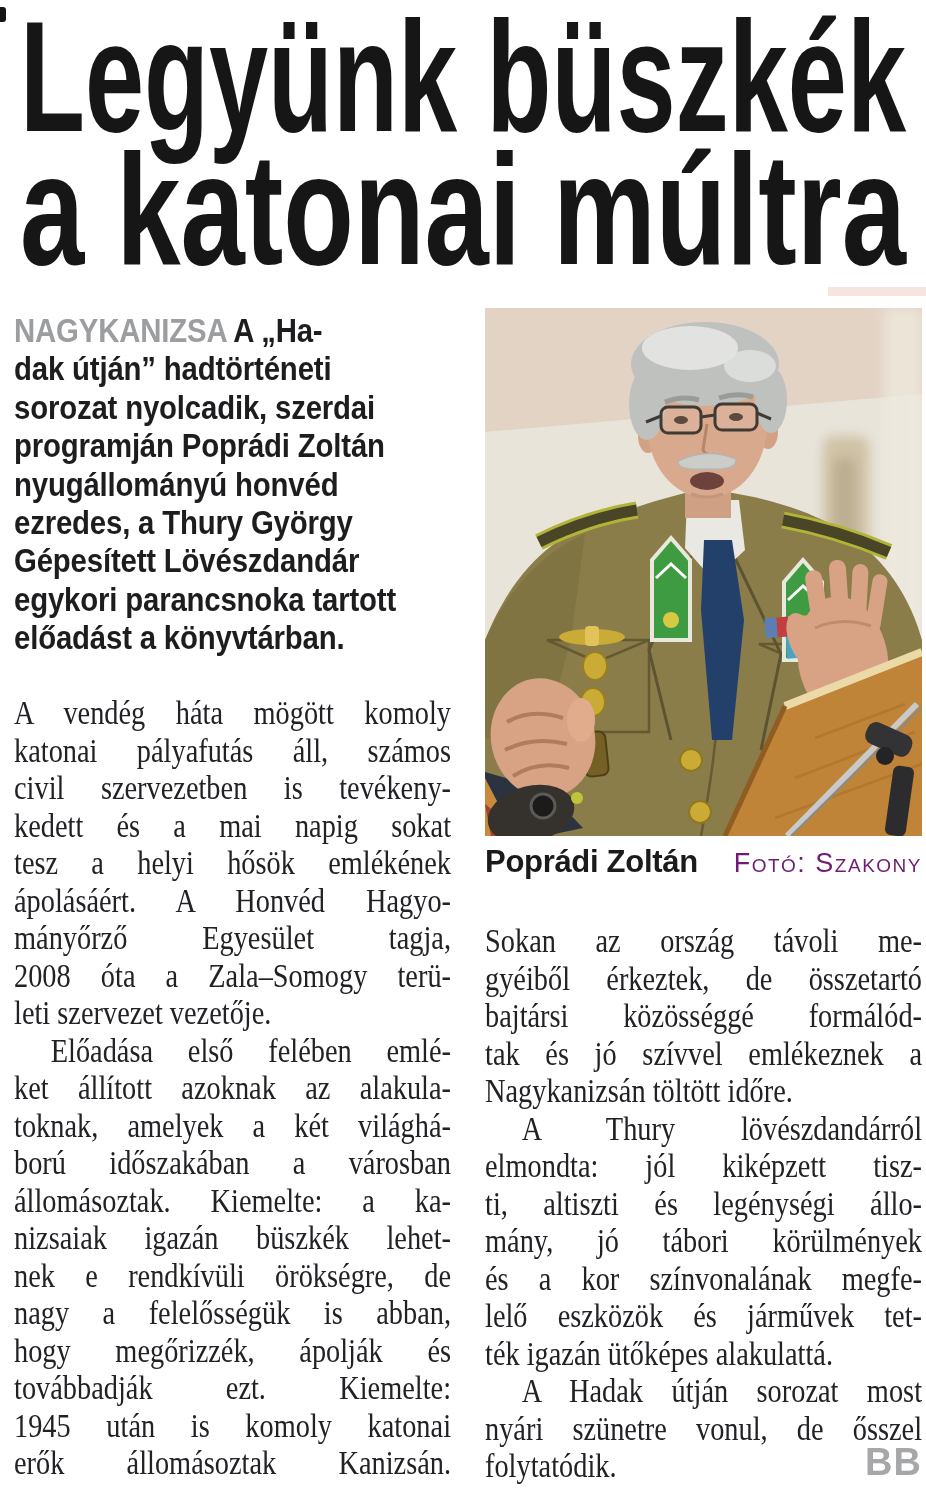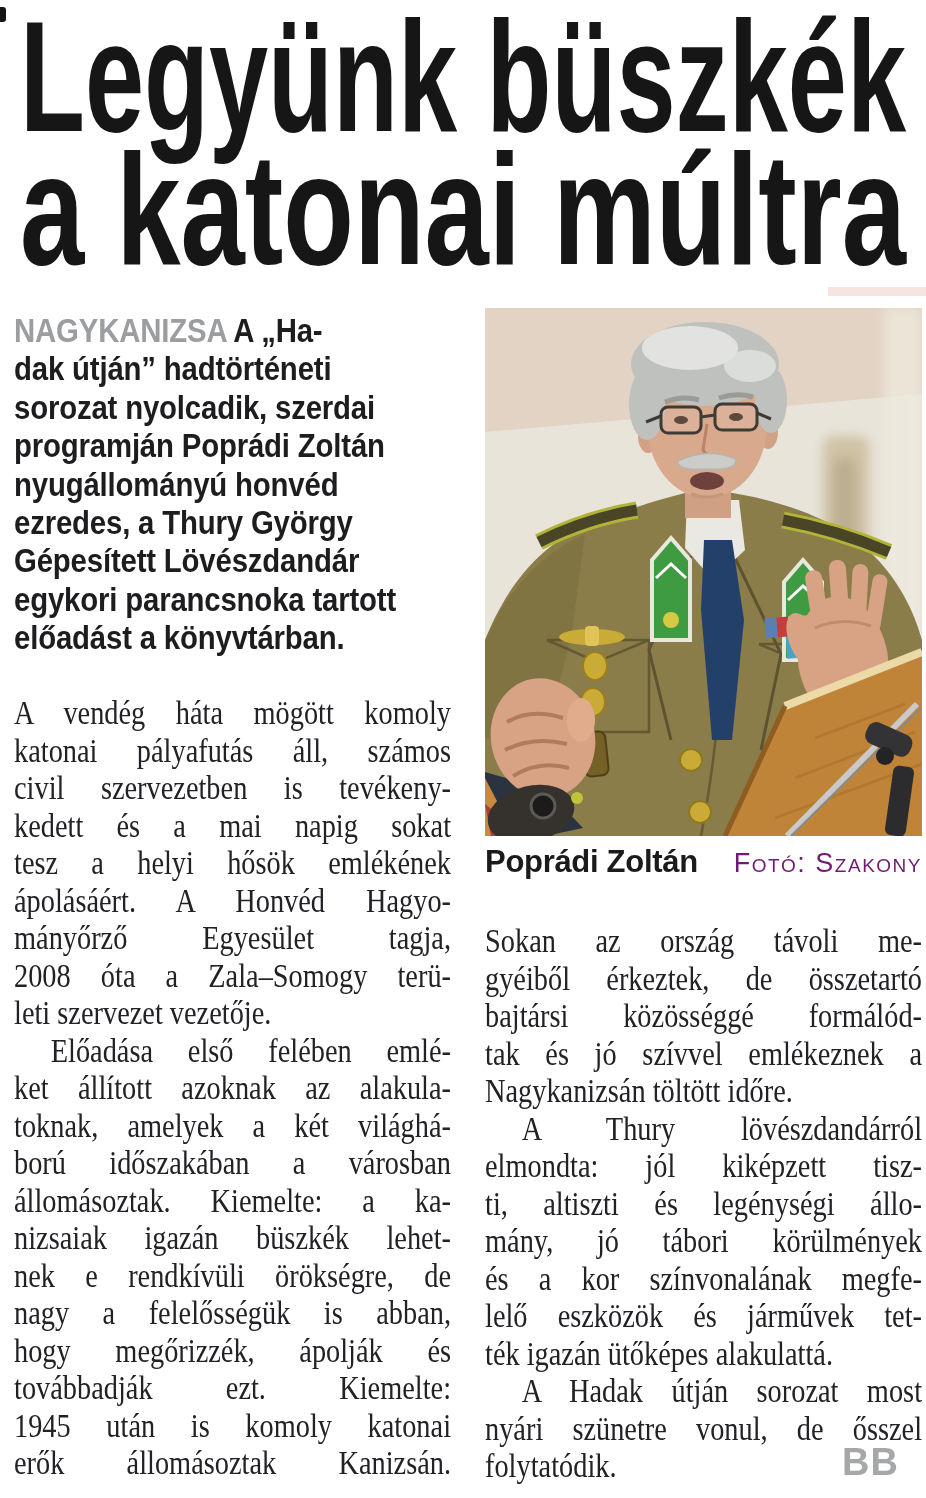--- a/index.html
+++ b/index.html
@@ -37,21 +37,21 @@
   
   .photo{left:485px;top:308px;width:437px;height:528px;display:block;}
   .caption-row{
     left:485px;top:844px;width:437px;
     display:flex;justify-content:space-between;align-items:baseline;gap:32px;
   }
   .cap-name{font-weight:bold;font-size:31px;color:#1b1b1d;letter-spacing:-0.3px;}
   .cap-credit{font-size:27px;font-variant:small-caps;color:#3c3c3c;letter-spacing:1.5px;}
 
   
-  .sig{left:842px;top:1441px;width:80px;font-weight:bold;font-size:38px;letter-spacing:1px;}
+  .sig{left:842px;top:1441px;width:80px;text-align:right;font-weight:bold;font-size:38px;letter-spacing:1px;}
 
   
   .speck{left:0;top:7px;width:6px;height:15px;background:#151515;border-radius:0 3px 3px 0;}
   .smear{left:828px;top:287px;width:98px;height:9px;background:#f0d6ce;opacity:.65;}
 </style>
 </head>
 <body style="background: rgb(255, 255, 255);">
 
 <div class="abs speck"></div>
 <div class="abs smear"></div>

